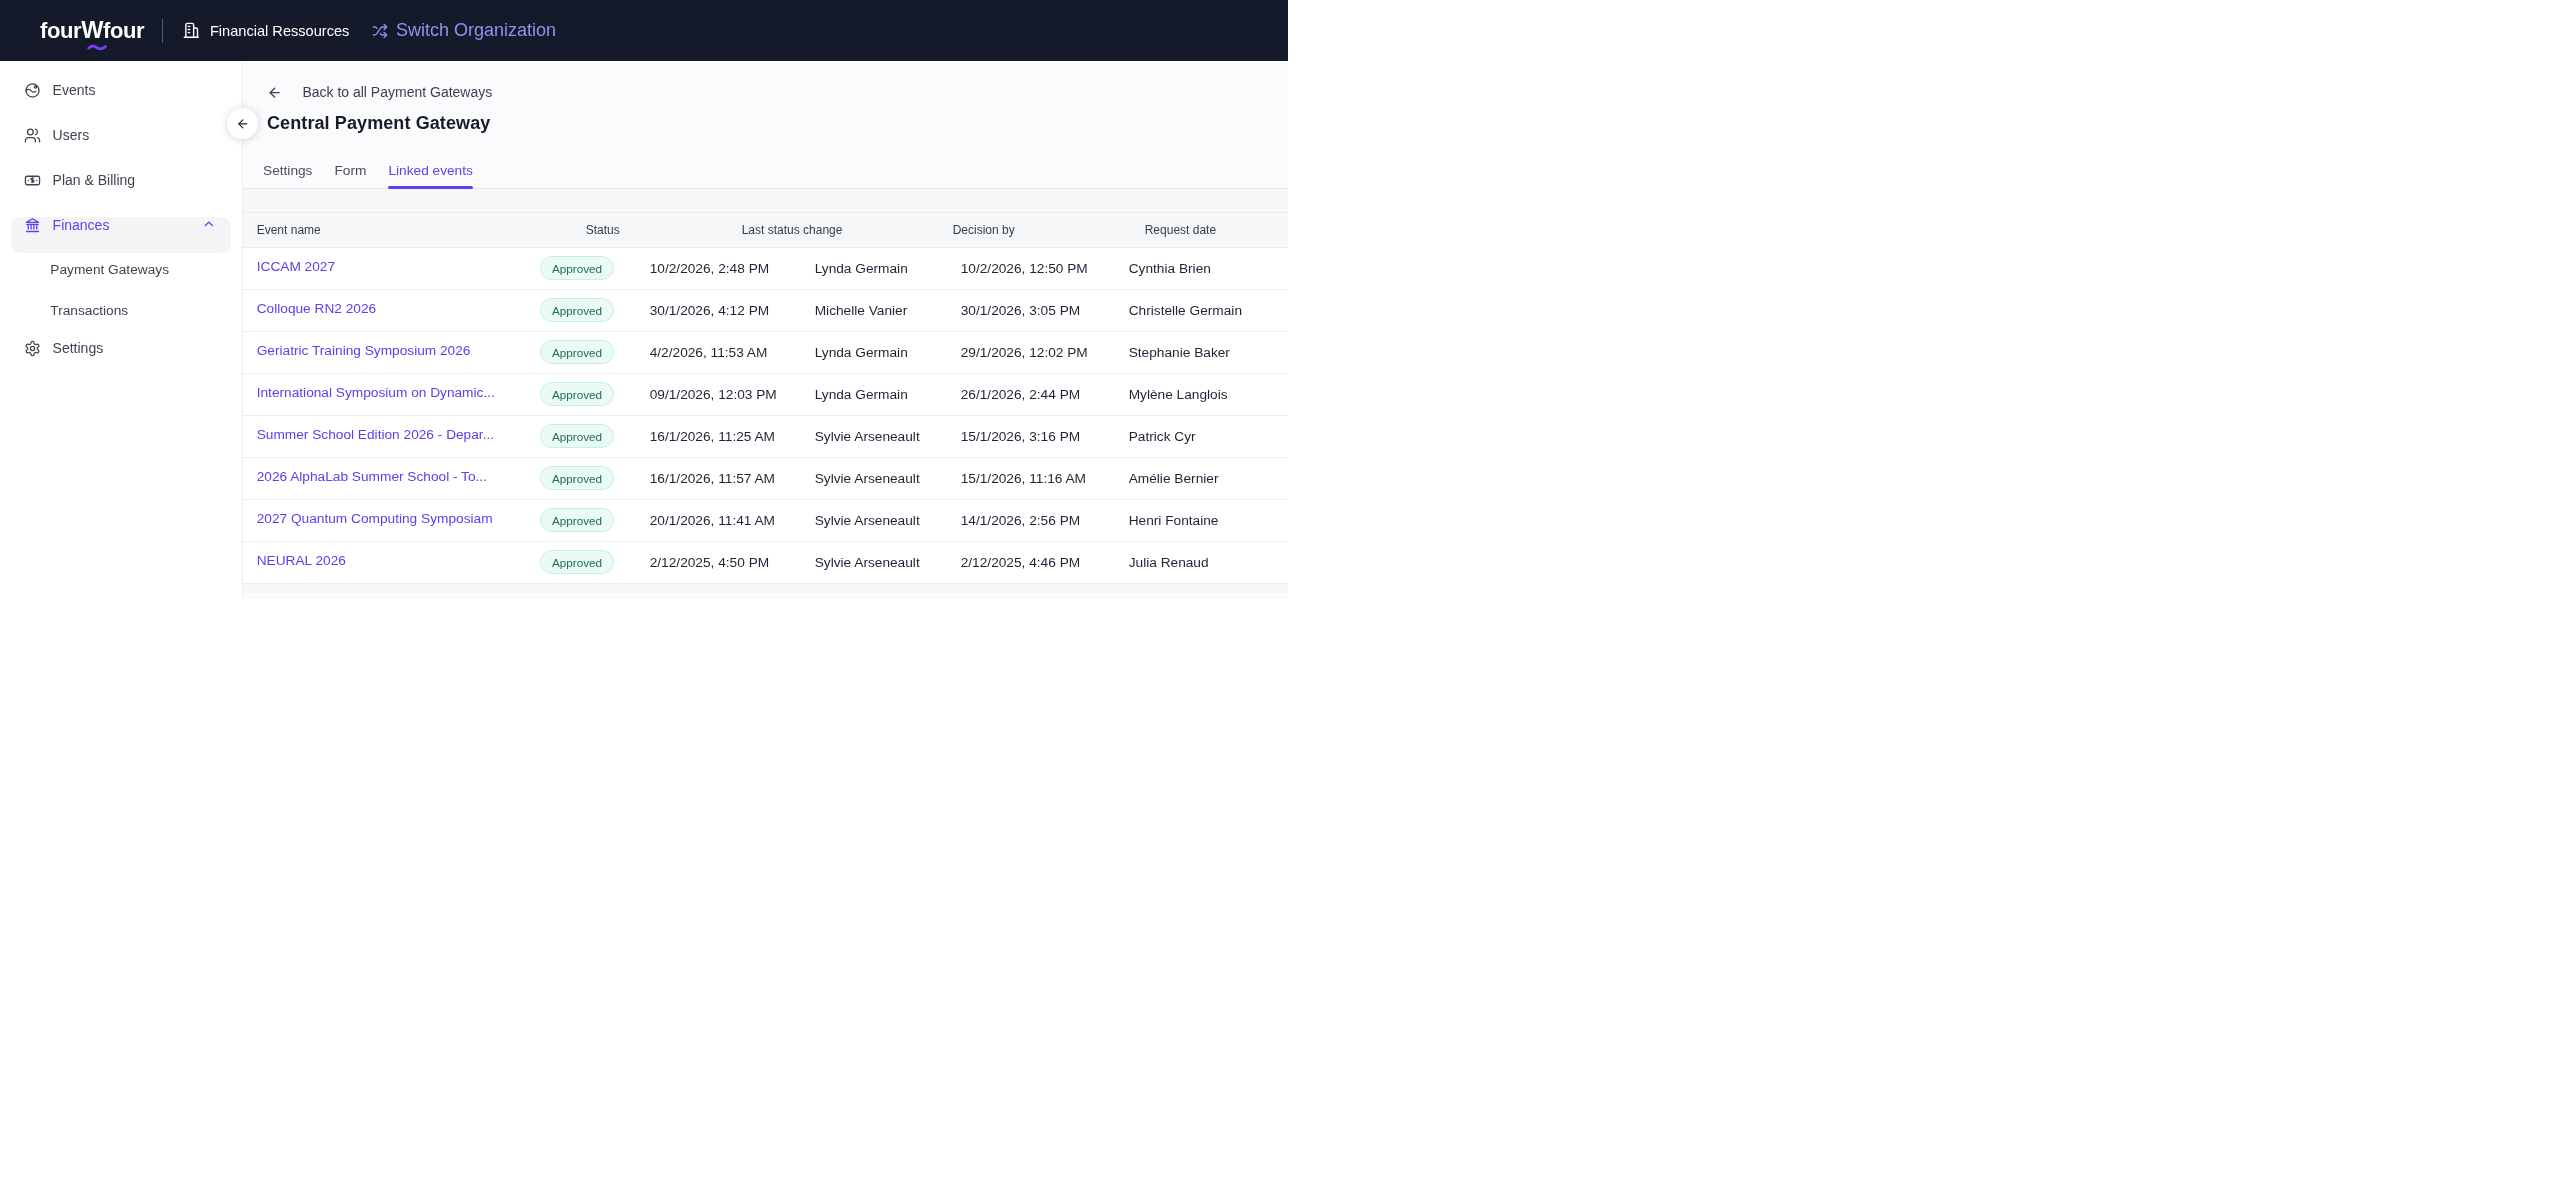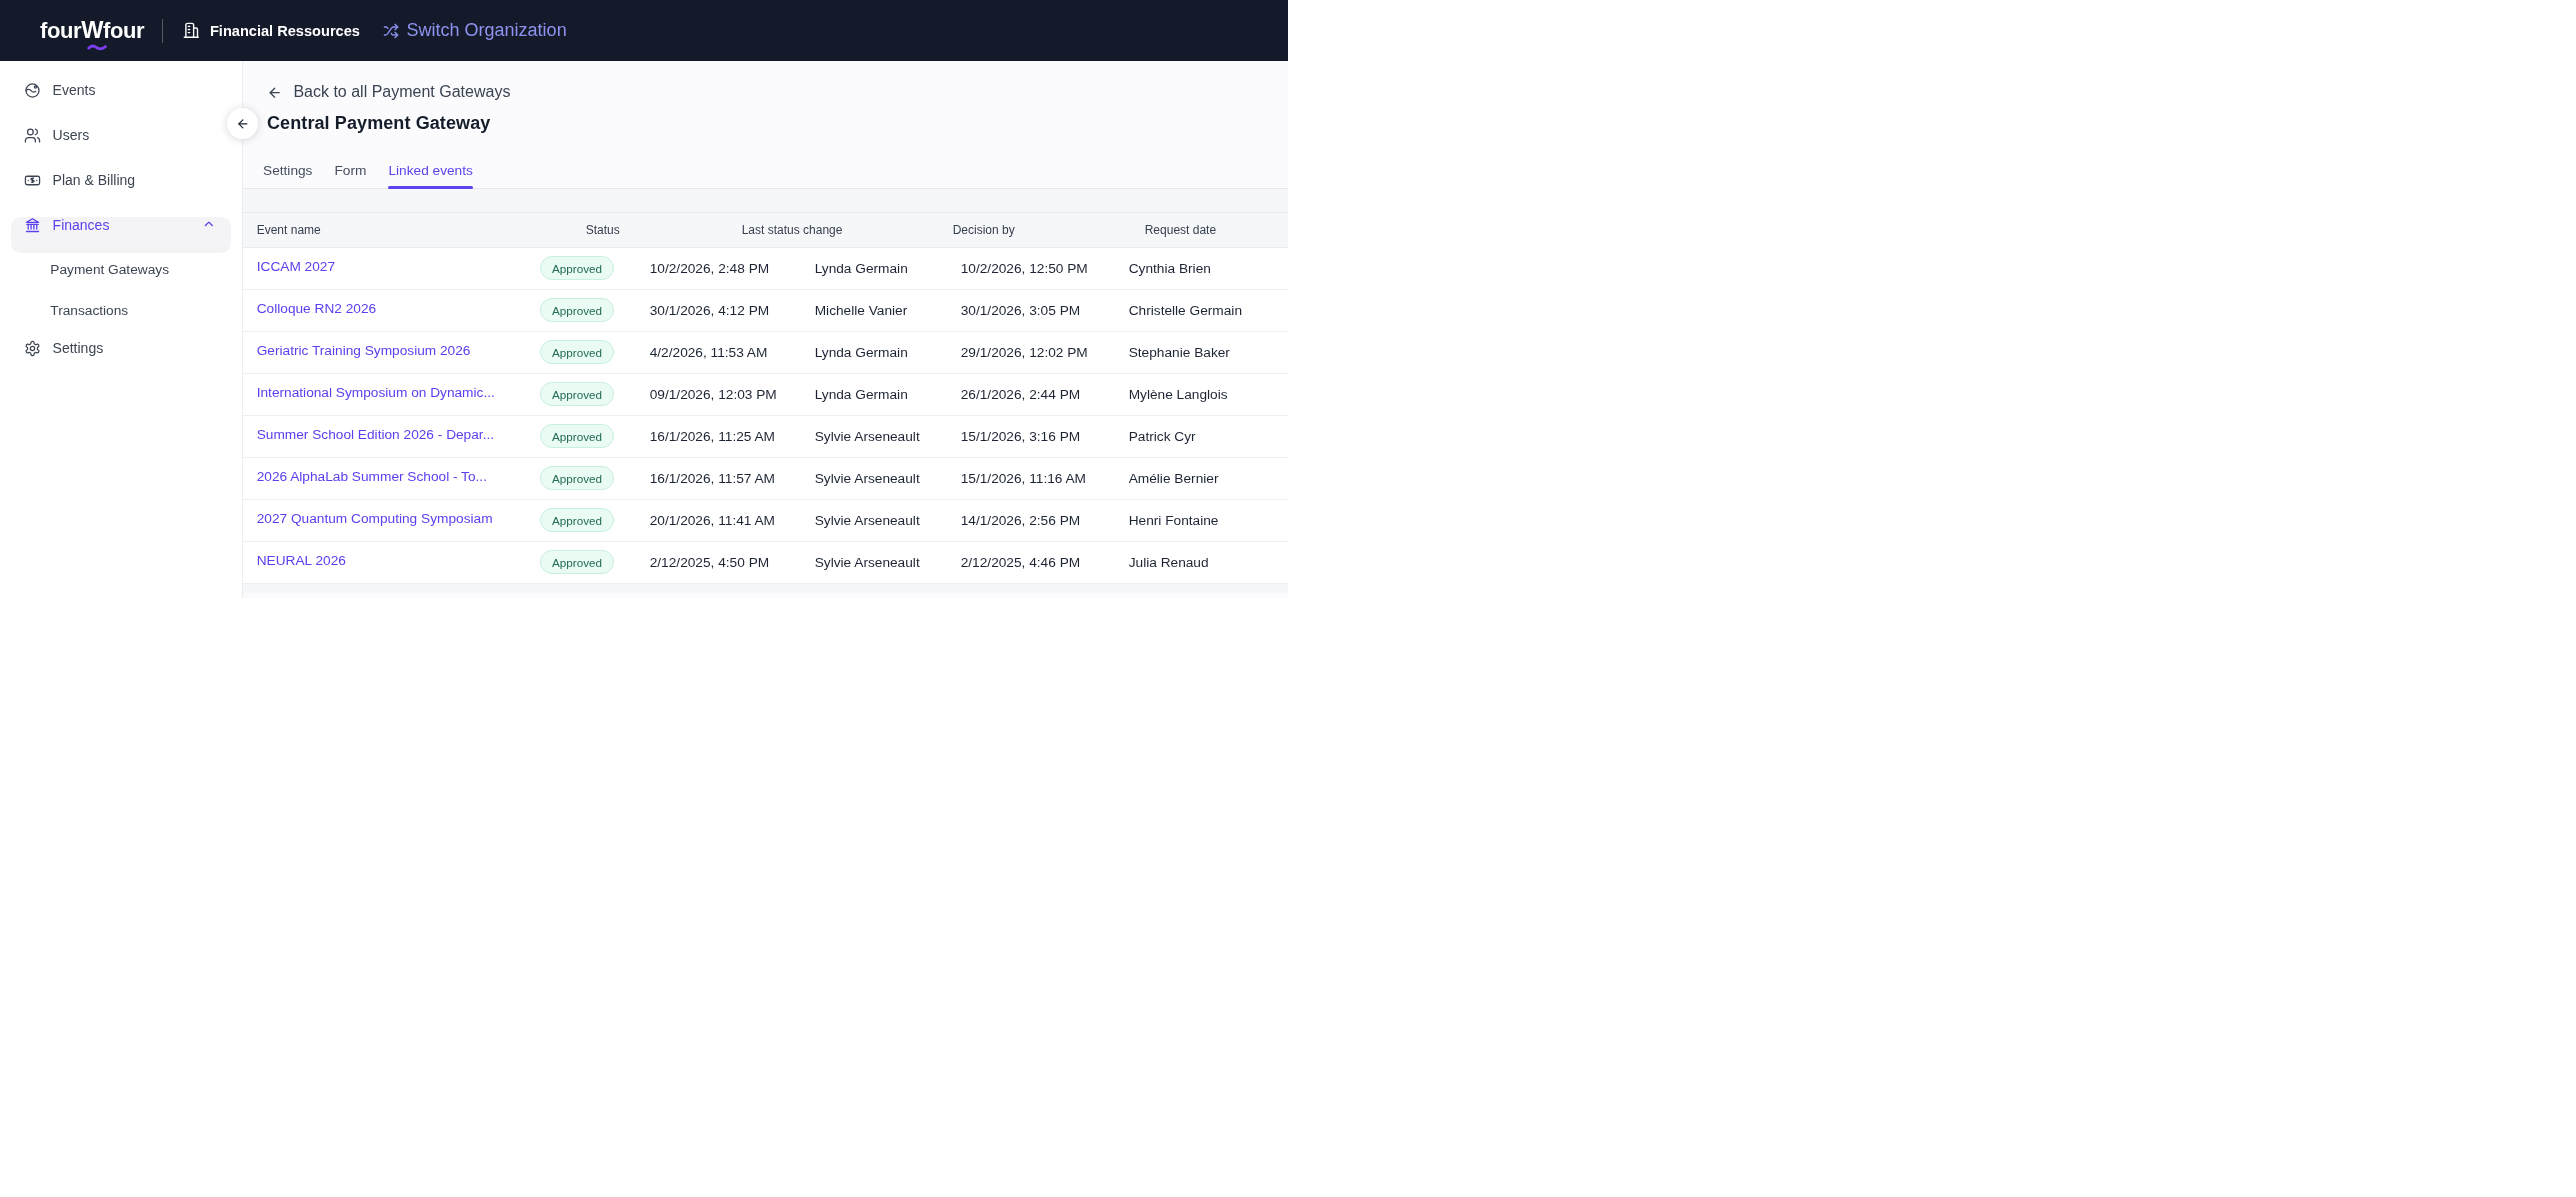--- a/index.html
+++ b/index.html
@@ -12,21 +12,21 @@
   
   .topbar {
     position:absolute; top:0; left:0; width:1288px; height:61px;
     background:#141a29; display:flex; align-items:center; padding-left:40px;
   }
   .logo { display:flex; align-items:baseline; color:#fff; font-size:22px; font-weight:600;
           letter-spacing:-0.4px; position:relative; cursor:pointer; }
   .logo .lw { font-size:23.5px; }
   .logo-wave { position:absolute; left:47px; bottom:-7.3px; }
   .topbar-divider { width:0.8px; height:24px; background:rgba(255,255,255,0.28); margin:0 19.4px 0 18px; }
-  .org { display:flex; align-items:center; gap:9px; color:#ffffff; font-size:14.6px; font-weight:700; }
+  .org { display:flex; align-items:center; gap:9px; color:#ffffff; font-size:14.6px; font-weight:400; }
   .switch { display:flex; align-items:center; gap:8px; color:#8e93f0; font-size:18px;
             font-weight:500; margin-left:22.6px; cursor:pointer; }
   .icon { display:inline-flex; align-items:center; justify-content:center; }
   
   .sidebar {
     position:absolute; top:61px; left:0; width:243px; height:537px;
     background:#ffffff; border-right:0.8px solid #ecedf1; padding-top:21px; z-index:2;
   }
   .side-item { display:flex; align-items:flex-start; height:32px; margin:0 11.3px 13px 11.3px;
                padding-left:13px; gap:11.3px; font-size:14px; color:#3d4553; cursor:pointer;
@@ -42,22 +42,22 @@
   .sub-item:first-of-type { margin-top:8px; }
   .side-item.settings { margin-top:13px; }
   
   .collapse-btn {
     position:absolute; top:108px; left:227px; width:31px; height:31px; border-radius:50%;
     background:#ffffff; box-shadow:0 0.8px 8px rgba(20,26,41,0.18); z-index:5;
     display:flex; align-items:center; justify-content:center; cursor:pointer; border:none;
   }
   
   .main { position:absolute; top:61px; left:243px; width:1045px; height:537px; background:#fbfbfd; }
-  .back-row { display:flex; align-items:center; gap:11px; padding:22.6px 0 0 24px;
-              font-size:16px; color:#3a4352; font-weight:500; cursor:pointer; height:40px; }
+  .back-row { display:flex; align-items:center; gap:20px; padding:22.6px 0 0 24px;
+              font-size:14px; color:#3a4352; font-weight:500; cursor:pointer; height:40px; }
   .page-title { margin:12px 0 0 24px; font-size:18px; font-weight:700; color:#151d2b;
                 letter-spacing:0.1px; }
   .tabs { display:flex; align-items:center; gap:22px; margin-top:18px; padding-left:20px;
           height:37px; border-bottom:0.8px solid #e4e7ec; }
   .tab { position:relative; height:100%; display:flex; align-items:center; font-size:13.7px;
          color:#454e5e; font-weight:500; cursor:pointer; }
   .tab.active { color:#5b43ee; }
   .tab.active::after { content:""; position:absolute; left:0; right:0; bottom:-0.8px; height:2.4px;
                        background:#5b43ee; border-radius:1.6px; }
   .pre-strip { height:22.6px; background:#f6f7f9; }

